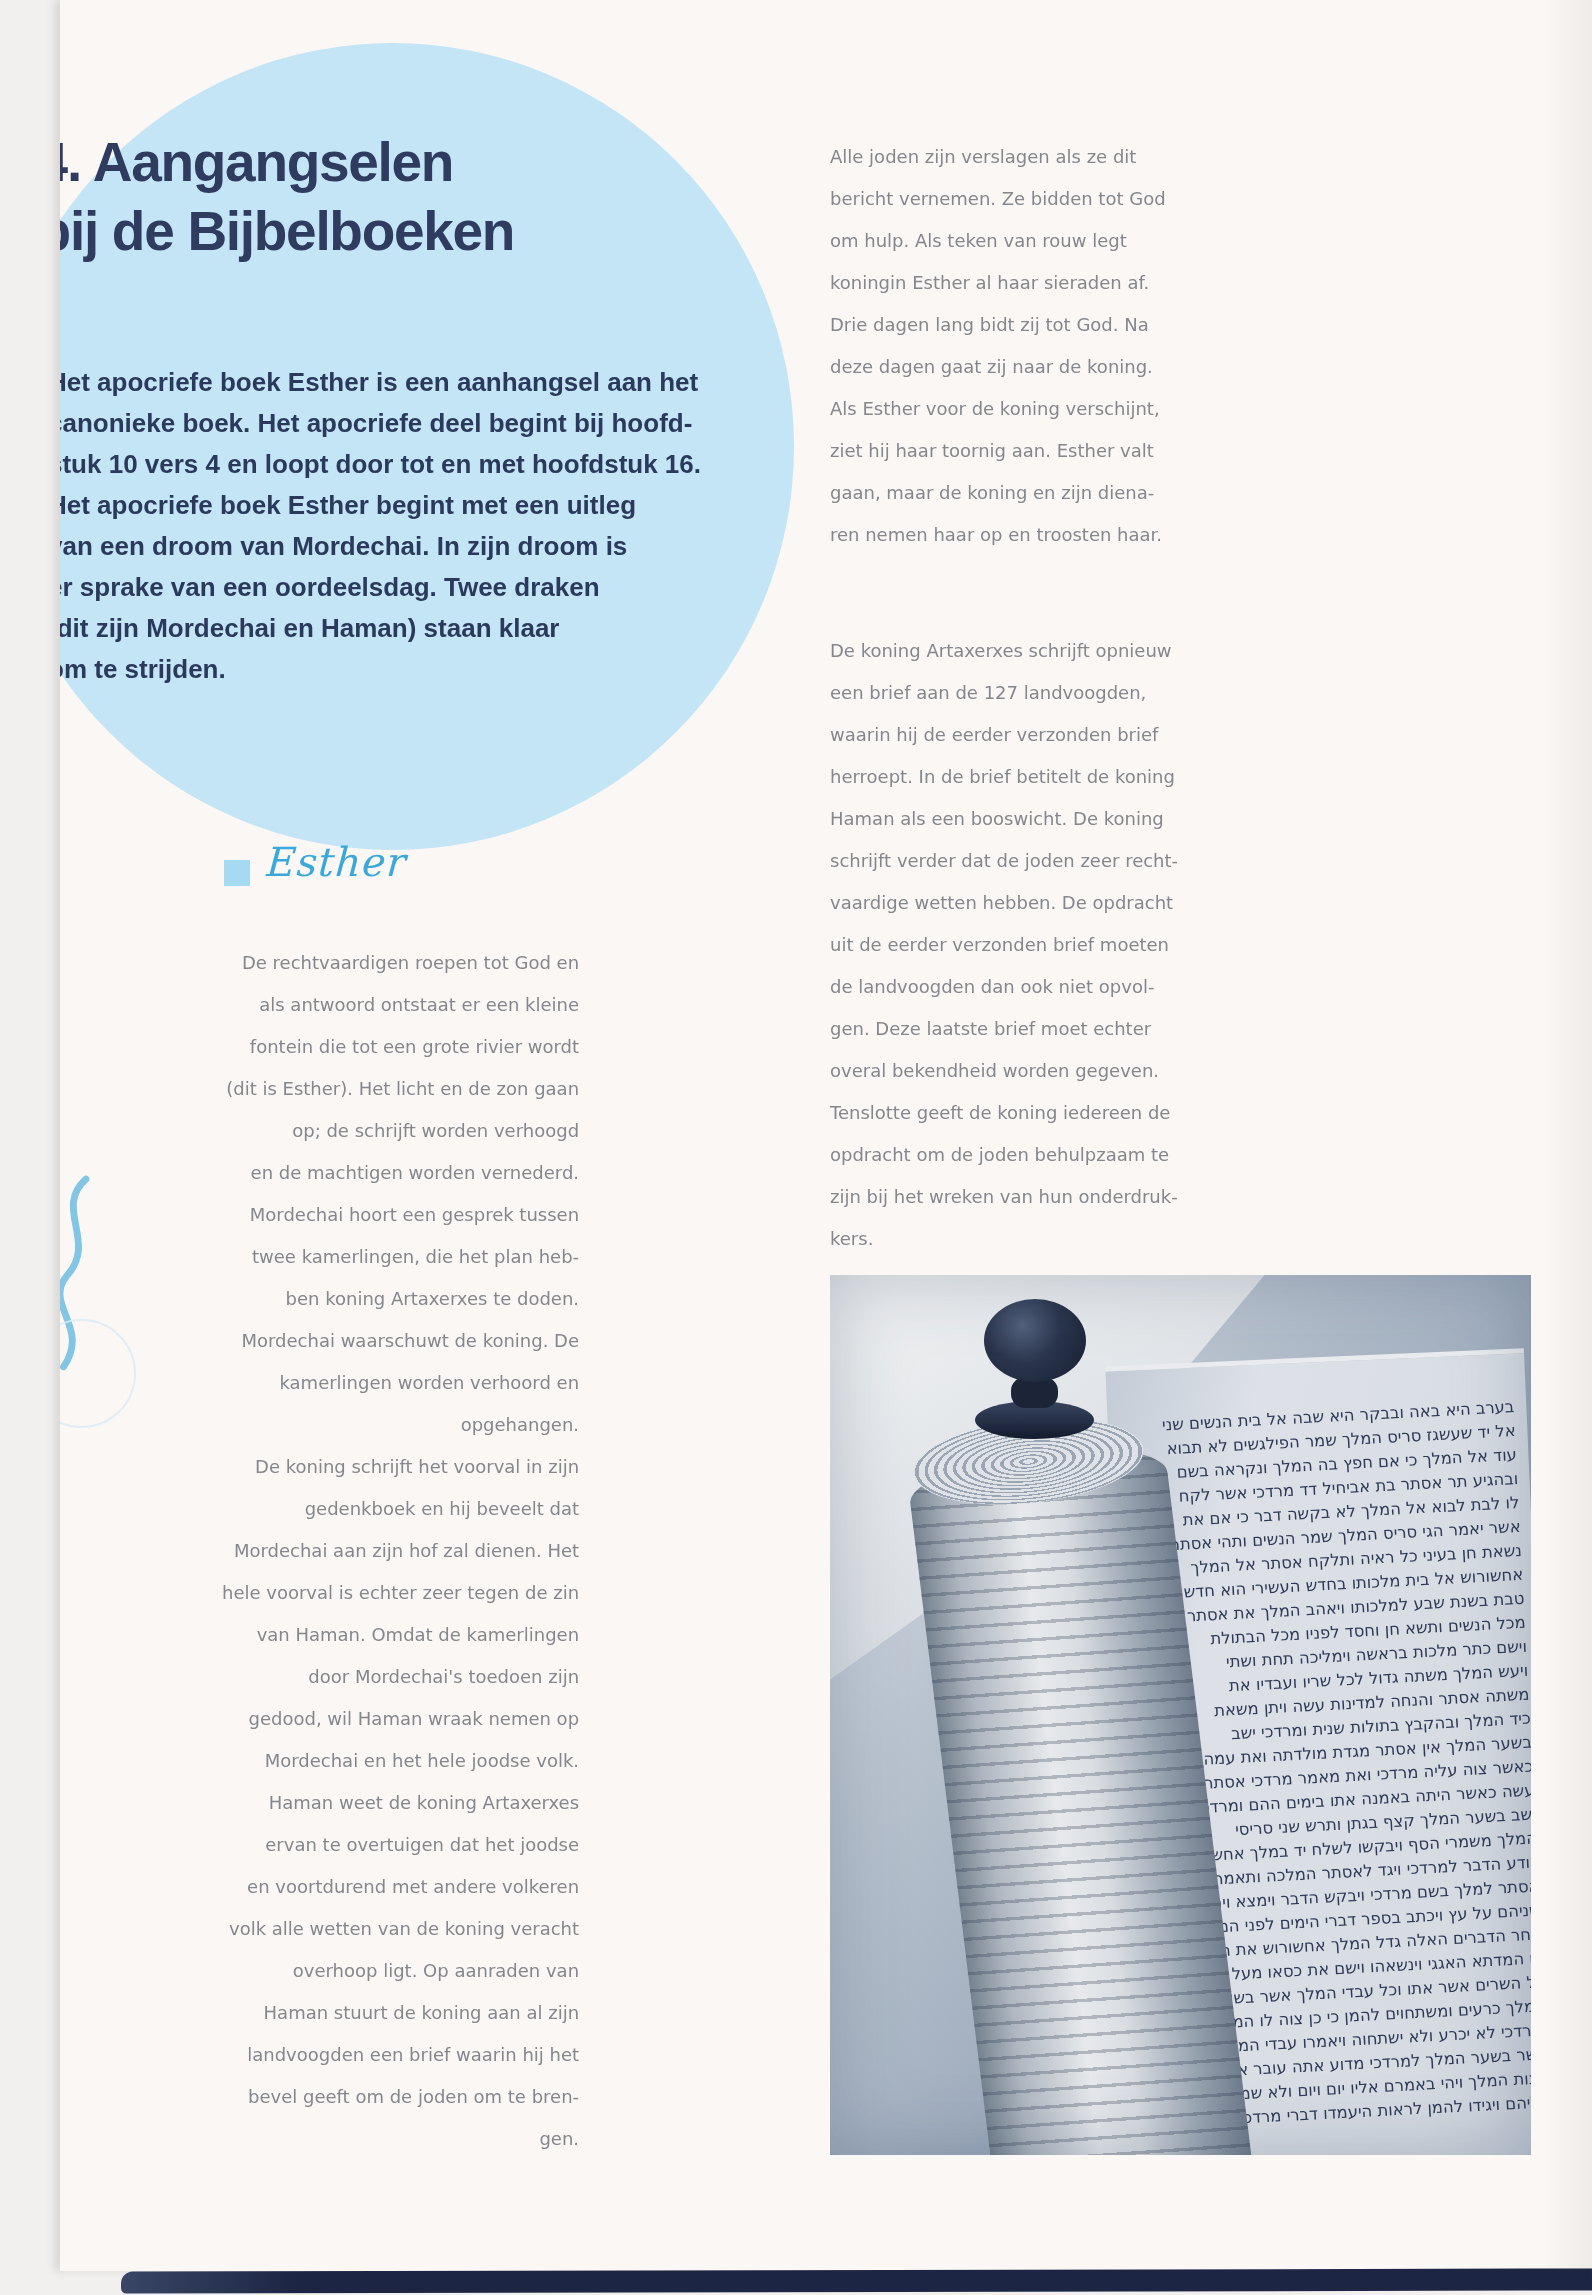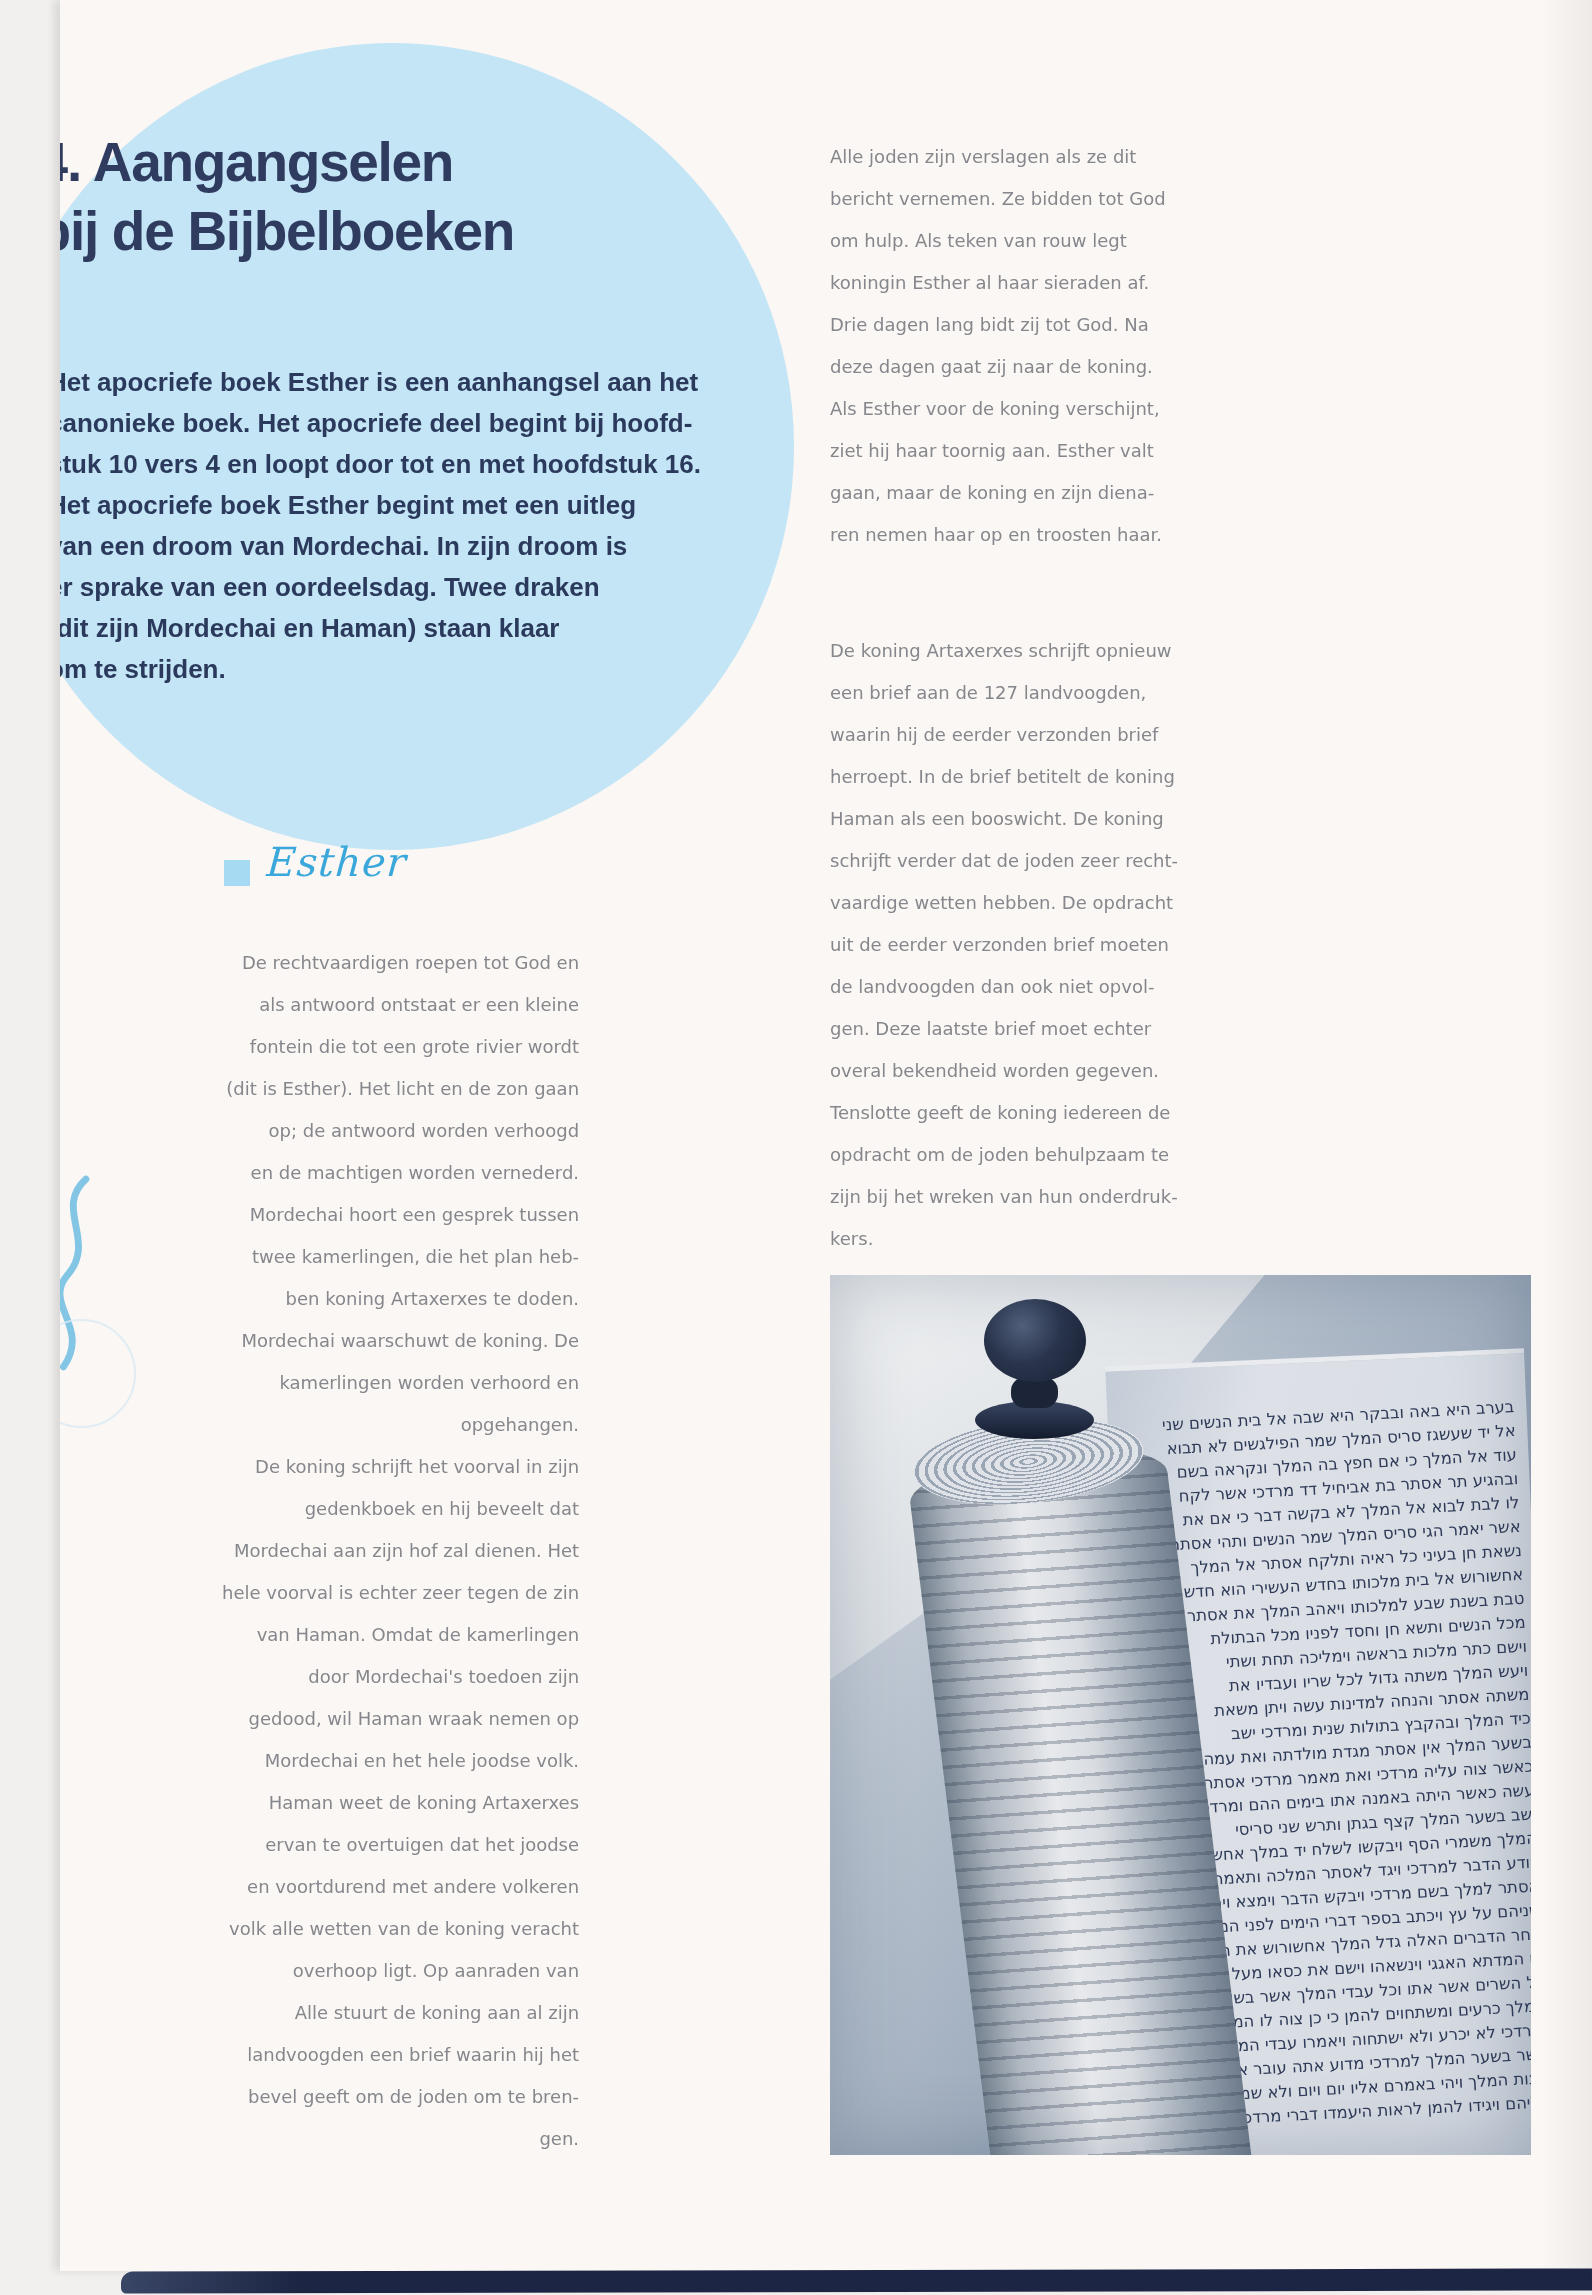--- a/index.html
+++ b/index.html
@@ -75,42 +75,42 @@
     <div class="circle-deco"></div>
 
     <span class="esther-bullet"></span>
     <span class="esther">Esther</span>
 
     <div class="bodycol left-col">
         <div class="body-line">De rechtvaardigen roepen tot God en</div>
         <div class="body-line">als antwoord ontstaat er een kleine</div>
         <div class="body-line">fontein die tot een grote rivier wordt</div>
         <div class="body-line">(dit is Esther). Het licht en de zon gaan</div>
-        <div class="body-line">op; de antwoord worden verhoogd</div>
+        <div class="body-line">op; de schrijft worden verhoogd</div>
         <div class="body-line">en de machtigen worden vernederd.</div>
         <div class="body-line">Mordechai hoort een gesprek tussen</div>
         <div class="body-line">twee kamerlingen, die het plan heb-</div>
         <div class="body-line">ben koning Artaxerxes te doden.</div>
         <div class="body-line">Mordechai waarschuwt de koning. De</div>
         <div class="body-line">kamerlingen worden verhoord en</div>
         <div class="body-line">opgehangen.</div>
         <div class="body-line">De koning schrijft het voorval in zijn</div>
         <div class="body-line">gedenkboek en hij beveelt dat</div>
         <div class="body-line">Mordechai aan zijn hof zal dienen. Het</div>
         <div class="body-line">hele voorval is echter zeer tegen de zin</div>
         <div class="body-line">van Haman. Omdat de kamerlingen</div>
         <div class="body-line">door Mordechai's toedoen zijn</div>
         <div class="body-line">gedood, wil Haman wraak nemen op</div>
         <div class="body-line">Mordechai en het hele joodse volk.</div>
         <div class="body-line">Haman weet de koning Artaxerxes</div>
         <div class="body-line">ervan te overtuigen dat het joodse</div>
         <div class="body-line">en voortdurend met andere volkeren</div>
         <div class="body-line">volk alle wetten van de koning veracht</div>
         <div class="body-line">overhoop ligt. Op aanraden van</div>
-        <div class="body-line">Alle stuurt de koning aan al zijn</div>
+        <div class="body-line">Haman stuurt de koning aan al zijn</div>
         <div class="body-line">landvoogden een brief waarin hij het</div>
         <div class="body-line">bevel geeft om de joden om te bren-</div>
         <div class="body-line">gen.</div>
       </div>
 
     <div class="bodycol right-col-1">
         <div class="body-line">Alle joden zijn verslagen als ze dit</div>
         <div class="body-line">bericht vernemen. Ze bidden tot God</div>
         <div class="body-line">om hulp. Als teken van rouw legt</div>
         <div class="body-line">koningin Esther al haar sieraden af.</div>

